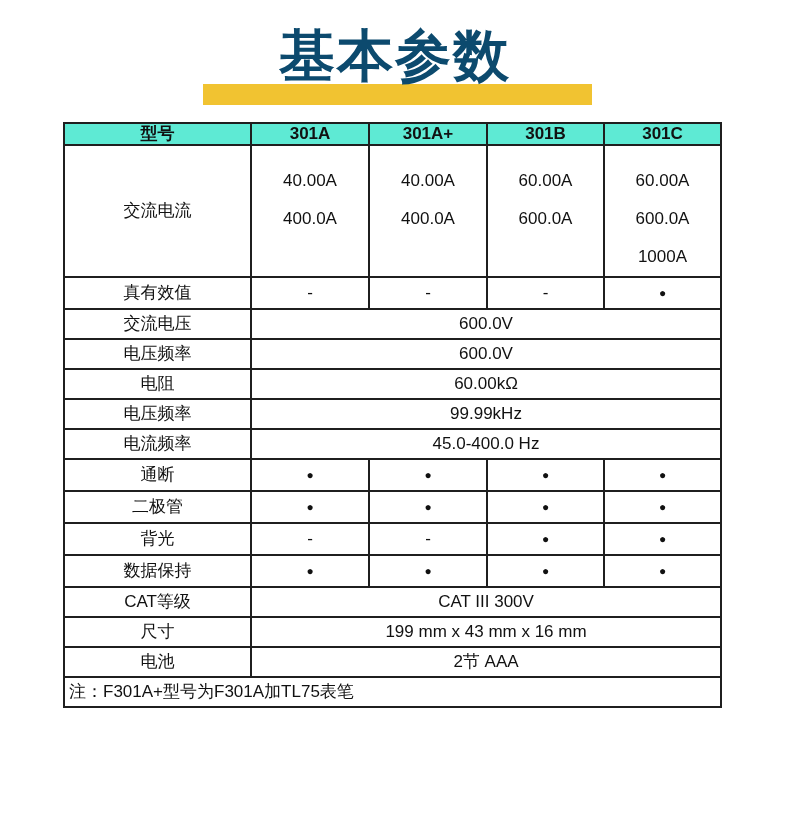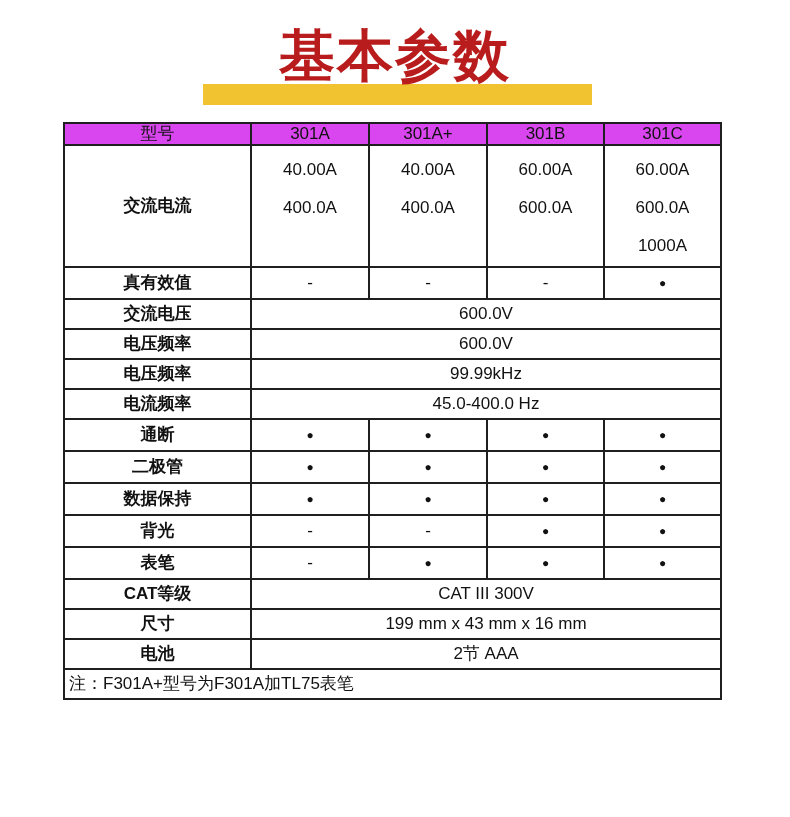--- a/index.html
+++ b/index.html
@@ -33,21 +33,21 @@
   .page-title {
     position: absolute;
     left: 0;
     top: 24px;
     width: 100%;
     text-align: center;
     font-size: 56px;
     line-height: 64px;
     font-weight: 900;
     letter-spacing: 2px;
-    color: #b91c1c;
+    color: #0c4a6e;
   }
   
   table.spec-table {
     position: absolute;
     left: 63px;
     top: 122px;
     width: 657px;
     border-collapse: collapse;
     table-layout: fixed;
     font-size: 17px;
@@ -55,32 +55,32 @@
   .spec-table th,
   .spec-table td {
     border: 2px solid #1f1f1f;
     text-align: center;
     vertical-align: middle;
     padding: 0;
     line-height: 1.2;
     overflow: hidden;
   }
   .spec-table thead th {
-    background: #d946ef;
+    background: #5eead4;
     height: 18px;
-    font-weight: 400;
+    font-weight: 700;
   }
   .spec-table td { height: 30px; }
-  .label-cell { font-weight: 700; }
+  .label-cell { font-weight: 400; }
   .value-cell { font-weight: 400; }
   tr.tall-row { height: 122px; }
   tr.tall-row td { vertical-align: middle; }
   tr.tall-row td.tall-cell {
     vertical-align: top;
-    padding-top: 5px;
+    padding-top: 16px;
     text-align: center;
   }
   tr.tall-row .cell-line { line-height: 38px; }
   .cell-line.dot { font-size: 12px; line-height: inherit; }
   td .cell-line.dot { line-height: 30px; }
   .note-cell {
     text-align: left !important;
     padding-left: 4px !important;
     font-weight: 500;
     height: 30px;
@@ -151,20 +151,24 @@
         </tr>
         <tr>
           <td class="label-cell">交流电压</td>
           <td colspan="4" class="value-cell">600.0V</td>
         </tr>
         <tr>
           <td class="label-cell">电压频率</td>
           <td colspan="4" class="value-cell">600.0V</td>
         </tr>
         <tr>
+          <td class="label-cell">电阻</td>
+          <td colspan="4" class="value-cell">60.00kΩ</td>
+        </tr>
+        <tr>
           <td class="label-cell">电压频率</td>
           <td colspan="4" class="value-cell">99.99kHz</td>
         </tr>
         <tr>
           <td class="label-cell">电流频率</td>
           <td colspan="4" class="value-cell">45.0-400.0 Hz</td>
         </tr>
         <tr>
           <td class="label-cell">通断</td>
           <td class="value-cell">
@@ -189,53 +193,38 @@
             <div class="cell-line dot">●</div>
           </td>
           <td class="value-cell">
             <div class="cell-line dot">●</div>
           </td>
           <td class="value-cell">
             <div class="cell-line dot">●</div>
           </td>
         </tr>
         <tr>
+          <td class="label-cell">背光</td>
+          <td class="value-cell">
+            <div class="cell-line">-</div>
+          </td>
+          <td class="value-cell">
+            <div class="cell-line">-</div>
+          </td>
+          <td class="value-cell">
+            <div class="cell-line dot">●</div>
+          </td>
+          <td class="value-cell">
+            <div class="cell-line dot">●</div>
+          </td>
+        </tr>
+        <tr>
           <td class="label-cell">数据保持</td>
           <td class="value-cell">
             <div class="cell-line dot">●</div>
-          </td>
-          <td class="value-cell">
-            <div class="cell-line dot">●</div>
-          </td>
-          <td class="value-cell">
-            <div class="cell-line dot">●</div>
-          </td>
-          <td class="value-cell">
-            <div class="cell-line dot">●</div>
-          </td>
-        </tr>
-        <tr>
-          <td class="label-cell">背光</td>
-          <td class="value-cell">
-            <div class="cell-line">-</div>
-          </td>
-          <td class="value-cell">
-            <div class="cell-line">-</div>
-          </td>
-          <td class="value-cell">
-            <div class="cell-line dot">●</div>
-          </td>
-          <td class="value-cell">
-            <div class="cell-line dot">●</div>
-          </td>
-        </tr>
-        <tr>
-          <td class="label-cell">表笔</td>
-          <td class="value-cell">
-            <div class="cell-line">-</div>
           </td>
           <td class="value-cell">
             <div class="cell-line dot">●</div>
           </td>
           <td class="value-cell">
             <div class="cell-line dot">●</div>
           </td>
           <td class="value-cell">
             <div class="cell-line dot">●</div>
           </td>

